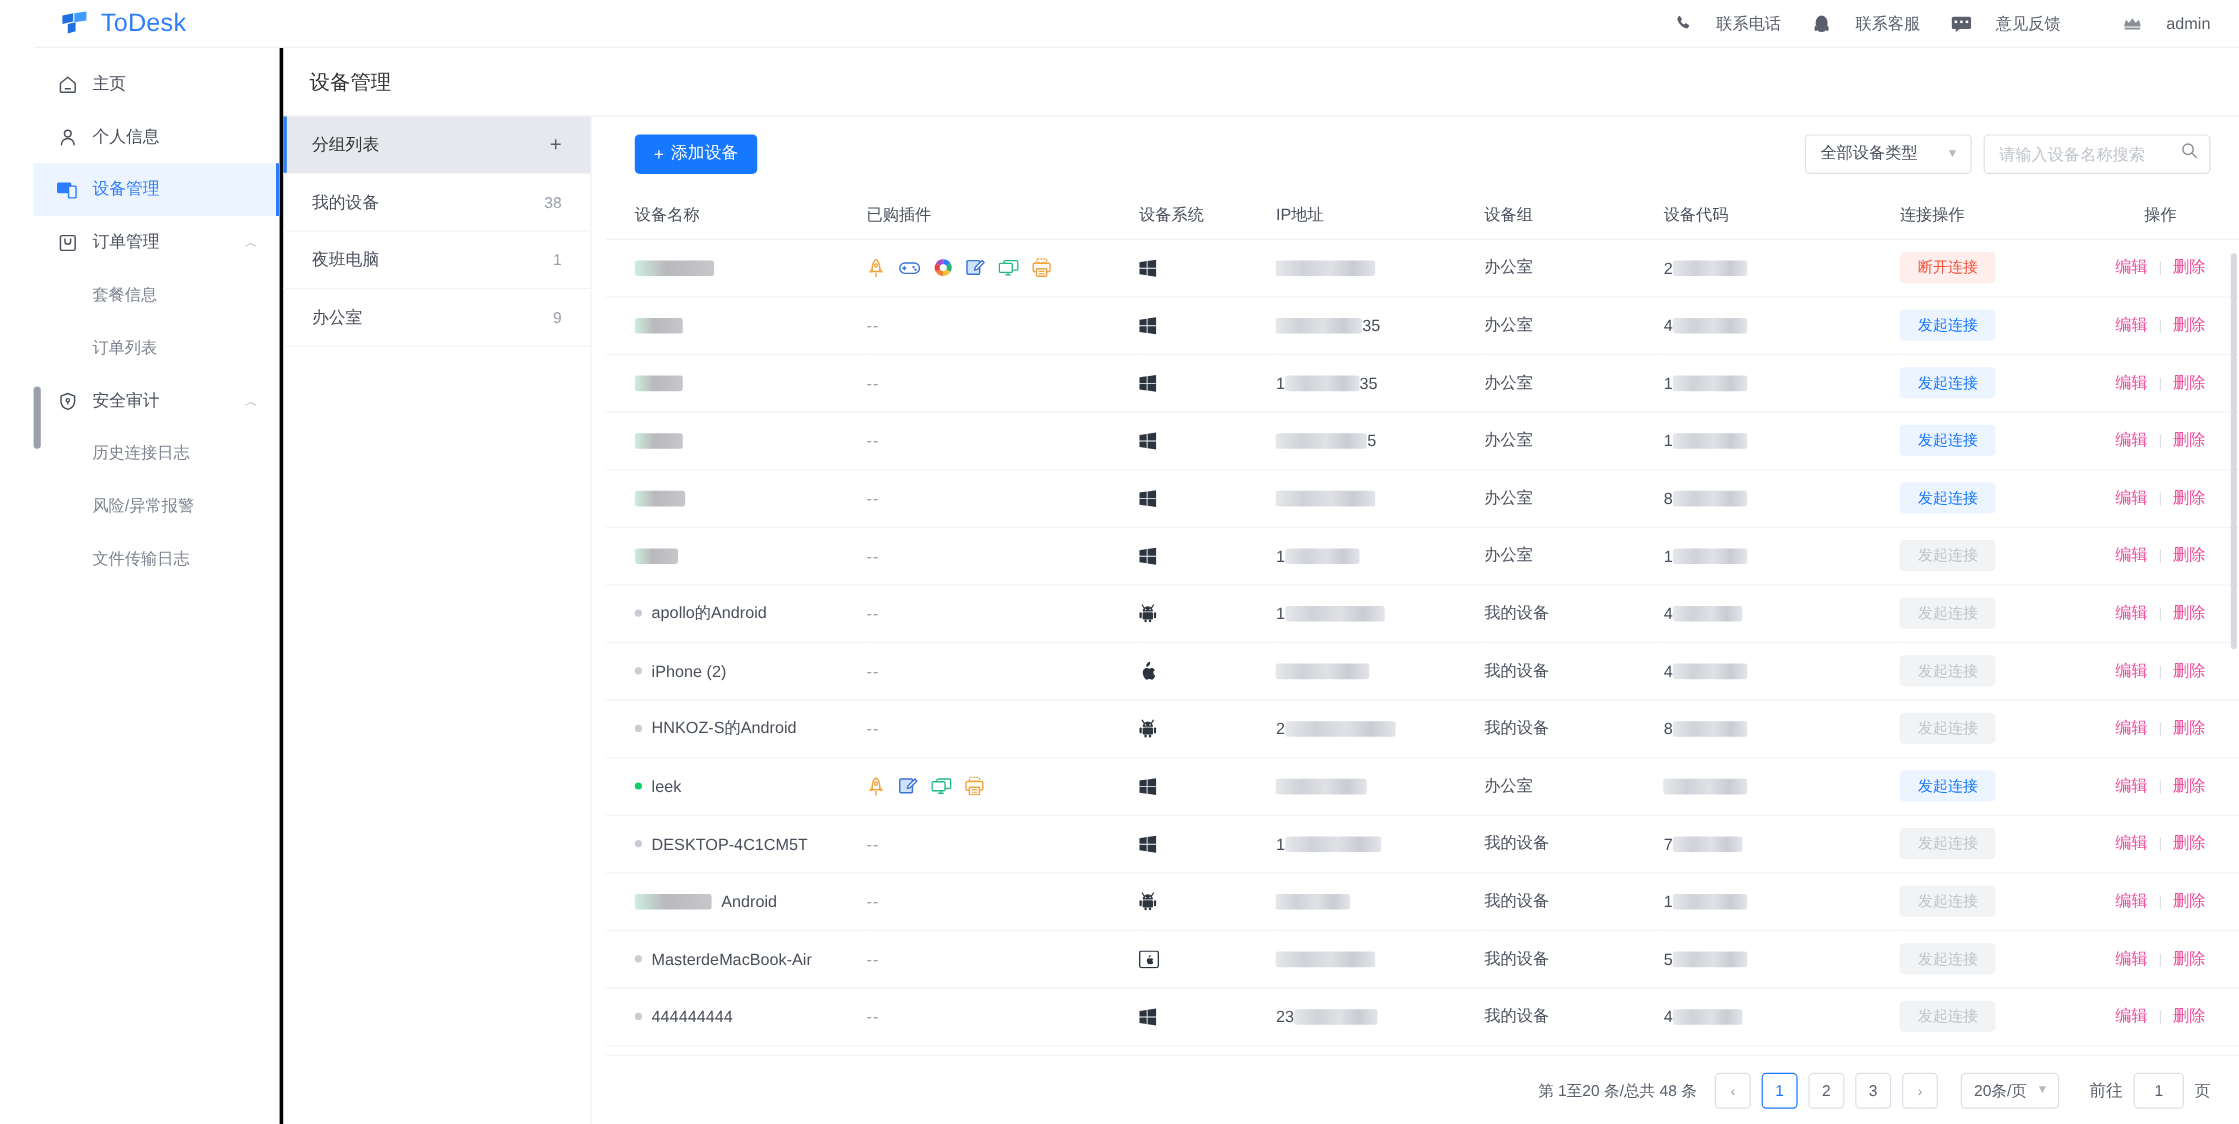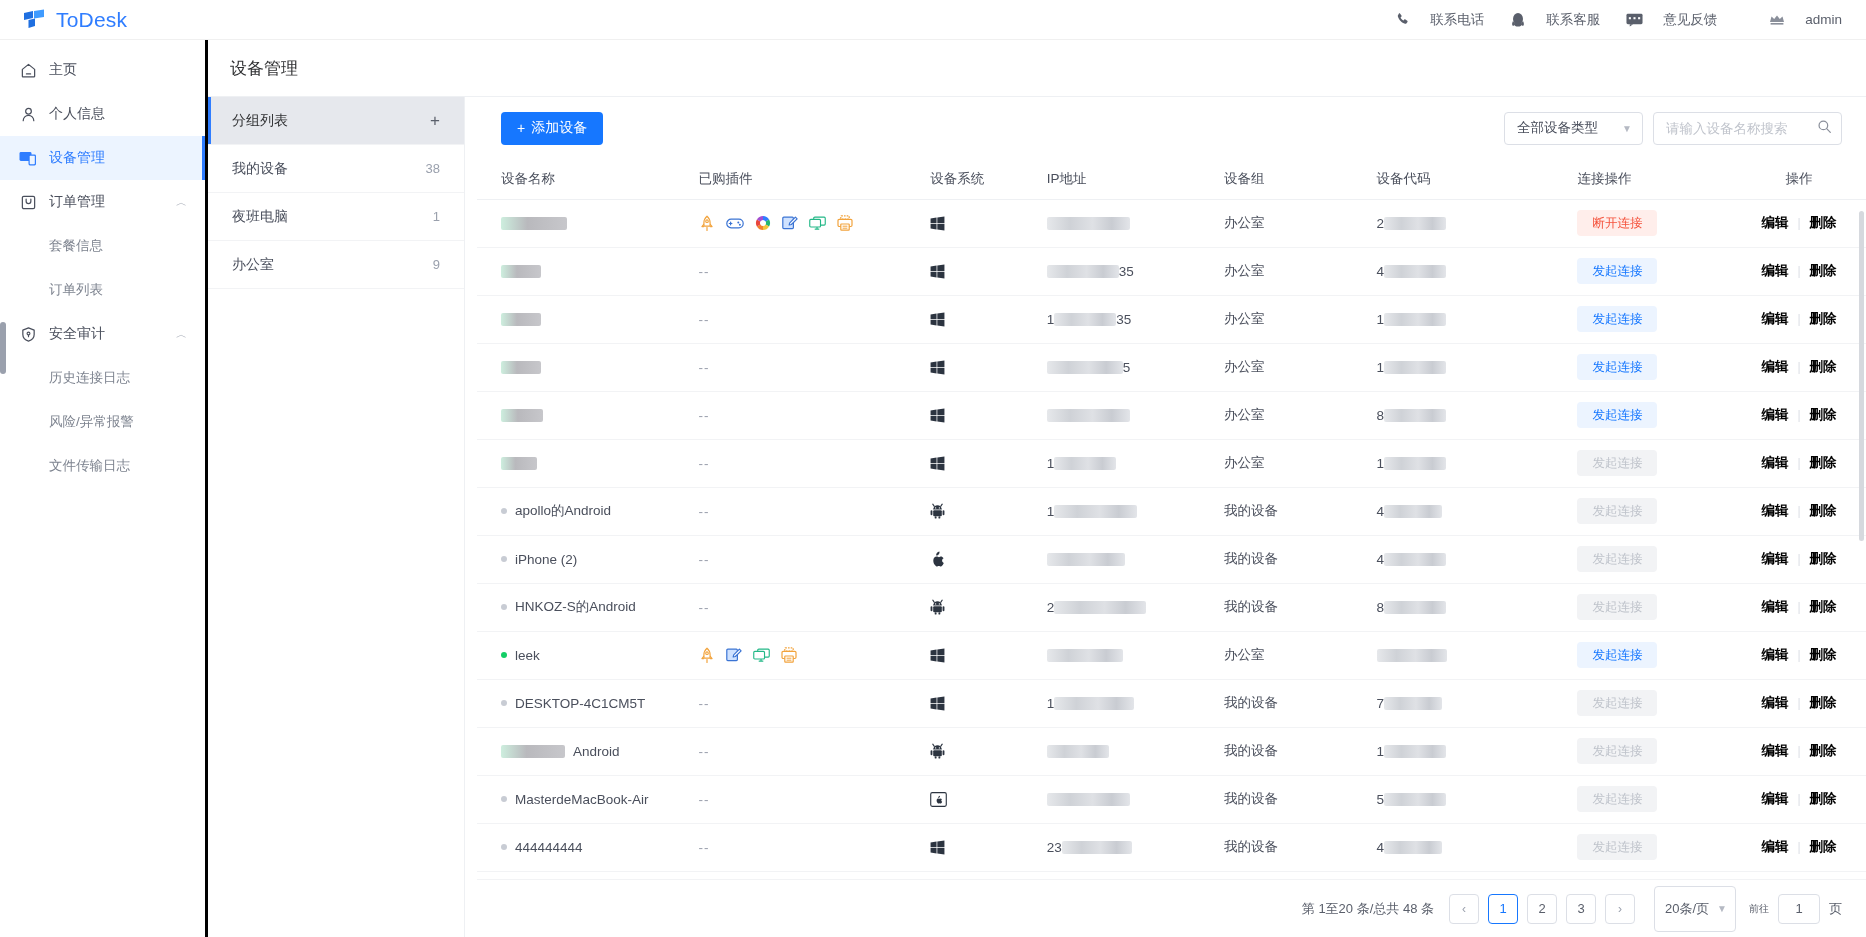--- a/index.html
+++ b/index.html
@@ -1,21 +1,21 @@
 <!DOCTYPE html>
 <html><head>
 <meta charset="utf-8">
 <style>
   * { box-sizing: border-box; margin: 0; padding: 0; }
   html, body {
     width: 1866px; height: 937px;
     font-family: "Liberation Sans", "DejaVu Sans", sans-serif;
     background: #f5f6f8; color: #303133; overflow: hidden;
   }
-  .app { width: 1866px; height: 937px; display: flex; flex-direction: column; background:#fff; }
+  .app { width: 1866px; height: 937px; display: flex; flex-direction: column; background:#fff;padding-left:28px; }
 
   
   .topbar {
     height: 40px; flex: 0 0 40px; background:#fff;
     display:flex; align-items:center; justify-content:space-between;
     border-bottom:1px solid #f0f0f0; padding: 0 24px 0 22px;
   }
   .brand { display:flex; align-items:center; gap:8px; }
   .brand-name { font-size:21px; color:#2f7dff; font-weight:500; letter-spacing:.2px; }
   .topbar-right { display:flex; align-items:center; gap:26px; }
@@ -140,21 +140,21 @@
     display:inline-flex; align-items:center; justify-content:center;
     height:26px; min-width:80px; padding:0 12px; border-radius:4px;
     font-size:12.5px; cursor:pointer; border:none;
     font-family:"Liberation Sans", sans-serif;
   }
   .conn-btn.primary { background:#ecf4ff; color:#1677ff; }
   .conn-btn.danger  { background:#ffeeeb; color:#f5533d; }
   .conn-btn.disabled{ background:#f2f3f5; color:#bfc3cb; cursor:default; }
 
   .actions { display:flex; align-items:center; justify-content:center; gap:9px; }
-  .actions a { color:#000000; font-size:13.5px; text-decoration:none; cursor:pointer;font-weight:bold; }
+  .actions a { color:#ec4899; font-size:13.5px; text-decoration:none; cursor:pointer; }
   .actions .sep { color:#dcdfe6; font-size:12px; }
 
   .vscroll {
     position:absolute; right:2px; top:52px; width:5px; height:330px;
     background:#d6d9de; border-radius:3px;
   }
 
   
   .pager {
     height:58px; flex:0 0 58px; display:flex; align-items:center; justify-content:flex-end;
@@ -163,26 +163,26 @@
   .pg-total { font-size:13px; color:#5a5f6b; margin-right:6px; }
   .pg-btn {
     min-width:30px; height:30px; border:1px solid #dcdfe6; border-radius:4px; background:#fff;
     display:flex; align-items:center; justify-content:center;
     font-size:13px; color:#5a5f6b; cursor:pointer; padding:0 6px;
     font-family:"Liberation Sans", sans-serif;
   }
   .pg-btn.active { border-color:#1677ff; color:#1677ff; }
   .pg-btn.arrow { color:#9aa0ad; font-size:12px; }
   .pg-select {
-    width:82px; height:46px; border:1px solid #dcdfe6; border-radius:4px; background:#fff;
+    width:82px; height:30px; border:1px solid #dcdfe6; border-radius:4px; background:#fff;
     display:flex; align-items:center; justify-content:space-between; padding:0 8px 0 10px;
     font-size:13px; color:#5a5f6b; cursor:pointer; margin-left:10px;
   }
   .pg-select .chev { color:#b5b9c3; font-size:10px; }
-  .pg-goto { font-size:10px; color:#5a5f6b; margin-left:4px; }
+  .pg-goto { font-size:14px; color:#5a5f6b; margin-left:16px; }
   .pg-input {
     width:42px; height:30px; border:1px solid #dcdfe6; border-radius:4px; background:#fff;
     text-align:center; font-size:13px; color:#5a5f6b; outline:none;
     font-family:"Liberation Sans", sans-serif;
   }
   .pg-unit { font-size:13px; color:#5a5f6b; }
 </style>
 </head>
 <body>
 

